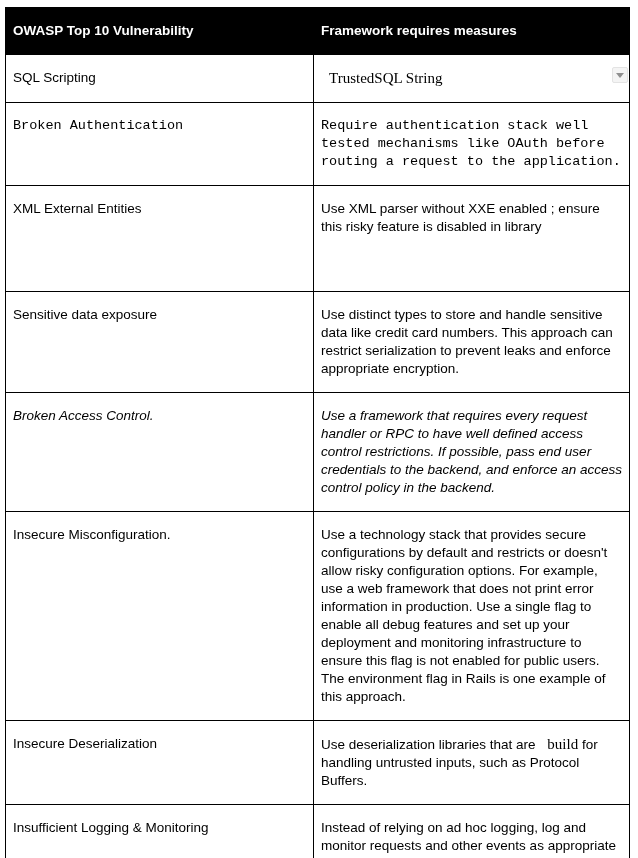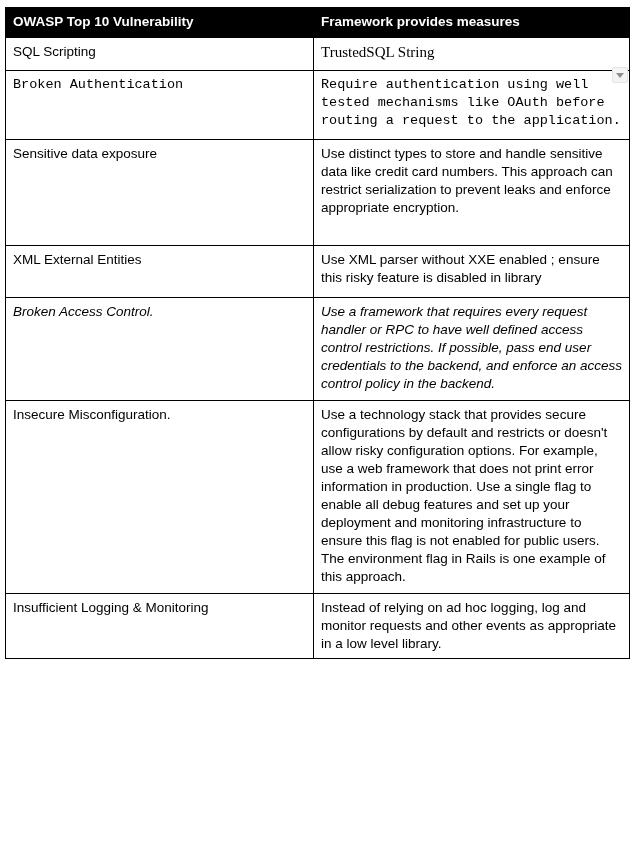--- a/index.html
+++ b/index.html
@@ -21,21 +21,21 @@
     top: 7px;
     width: 624px;
     border-collapse: collapse;
     table-layout: fixed;
   }
   .owasp-table th,
   .owasp-table td {
     border: 1px solid #000000;
     vertical-align: top;
     text-align: left;
-    padding: 5px 7px;
+    padding: 14px 7px;
     font-size: 13.5px;
     line-height: 18px;
     color: #000000;
     box-sizing: border-box;
     overflow: hidden;
     word-wrap: break-word;
   }
   .owasp-table thead th {
     background: #000000;
     color: #ffffff;
@@ -52,20 +52,21 @@
   tbody tr:nth-child(5)  { height: 103px; font-style: italic; }
   tbody tr:nth-child(6)  { height: 193px; }
   tbody tr:nth-child(7)  { height: 32px; }
   tbody tr:nth-child(8)  { height: 75px; }
   tbody tr:nth-child(9)  { height: 85px; }
   tbody tr:nth-child(10) { height: 68px; }
 
   .serif {
     font-family: "Liberation Serif", serif;
     font-size: 15px;
+    margin-left: 8px;
   }
 
   .dropdown-chip {
     position: absolute;
     left: 612px;
     top: 67px;
     width: 16px;
     height: 16px;
     background: #f4f4f4;
     border: 1px solid #e3e3e3;
@@ -90,47 +91,51 @@
 <div class="page">
 
   <table class="owasp-table">
     <colgroup>
       <col class="col-vuln">
       <col class="col-meas">
     </colgroup>
     <thead>
       <tr>
         <th>OWASP Top 10 Vulnerability</th>
-        <th>Framework provides measures</th>
+        <th>Framework requires measures</th>
       </tr>
     </thead>
     <tbody>
       <tr>
         <td>SQL Scripting</td>
         <td><span class="serif">TrustedSQL String</span></td>
       </tr>
       <tr>
         <td>Broken Authentication</td>
-        <td>Require authentication using well tested mechanisms like OAuth before routing a request to the application.</td>
+        <td>Require authentication stack well tested mechanisms like OAuth before routing a request to the application.</td>
+      </tr>
+      <tr>
+        <td>XML External Entities</td>
+        <td>Use XML parser without XXE enabled ; ensure this risky feature is disabled in library</td>
       </tr>
       <tr>
         <td>Sensitive data exposure</td>
         <td>Use distinct types to store and handle sensitive data like credit card numbers. This approach can restrict serialization to prevent leaks and enforce appropriate encryption.</td>
-      </tr>
-      <tr>
-        <td>XML External Entities</td>
-        <td>Use XML parser without XXE enabled ; ensure this risky feature is disabled in library</td>
       </tr>
       <tr>
         <td>Broken Access Control.</td>
         <td>Use a framework that requires every request handler or RPC to have well defined access control restrictions. If possible, pass end user credentials to the backend, and enforce an access control policy in the backend.</td>
       </tr>
       <tr>
         <td>Insecure Misconfiguration.</td>
         <td>Use a technology stack that provides secure configurations by default and restricts or doesn't allow risky configuration options. For example, use a web framework that does not print error information in production. Use a single flag to enable all debug features and set up your deployment and monitoring infrastructure to ensure this flag is not enabled for public users. The environment flag in Rails is one example of this approach.</td>
+      </tr>
+      <tr>
+        <td>Insecure Deserialization</td>
+        <td><span>Use deserialization libraries that are </span><span class="serif">build</span><span> for handling untrusted inputs, such as Protocol Buffers.</span></td>
       </tr>
       <tr>
         <td>Insufficient Logging &amp; Monitoring</td>
         <td>Instead of relying on ad hoc logging, log and monitor requests and other events as appropriate in a low level library.</td>
       </tr>
     </tbody>
   </table>
 
   <div class="dropdown-chip" title="">
     <span class="tri"></span>

